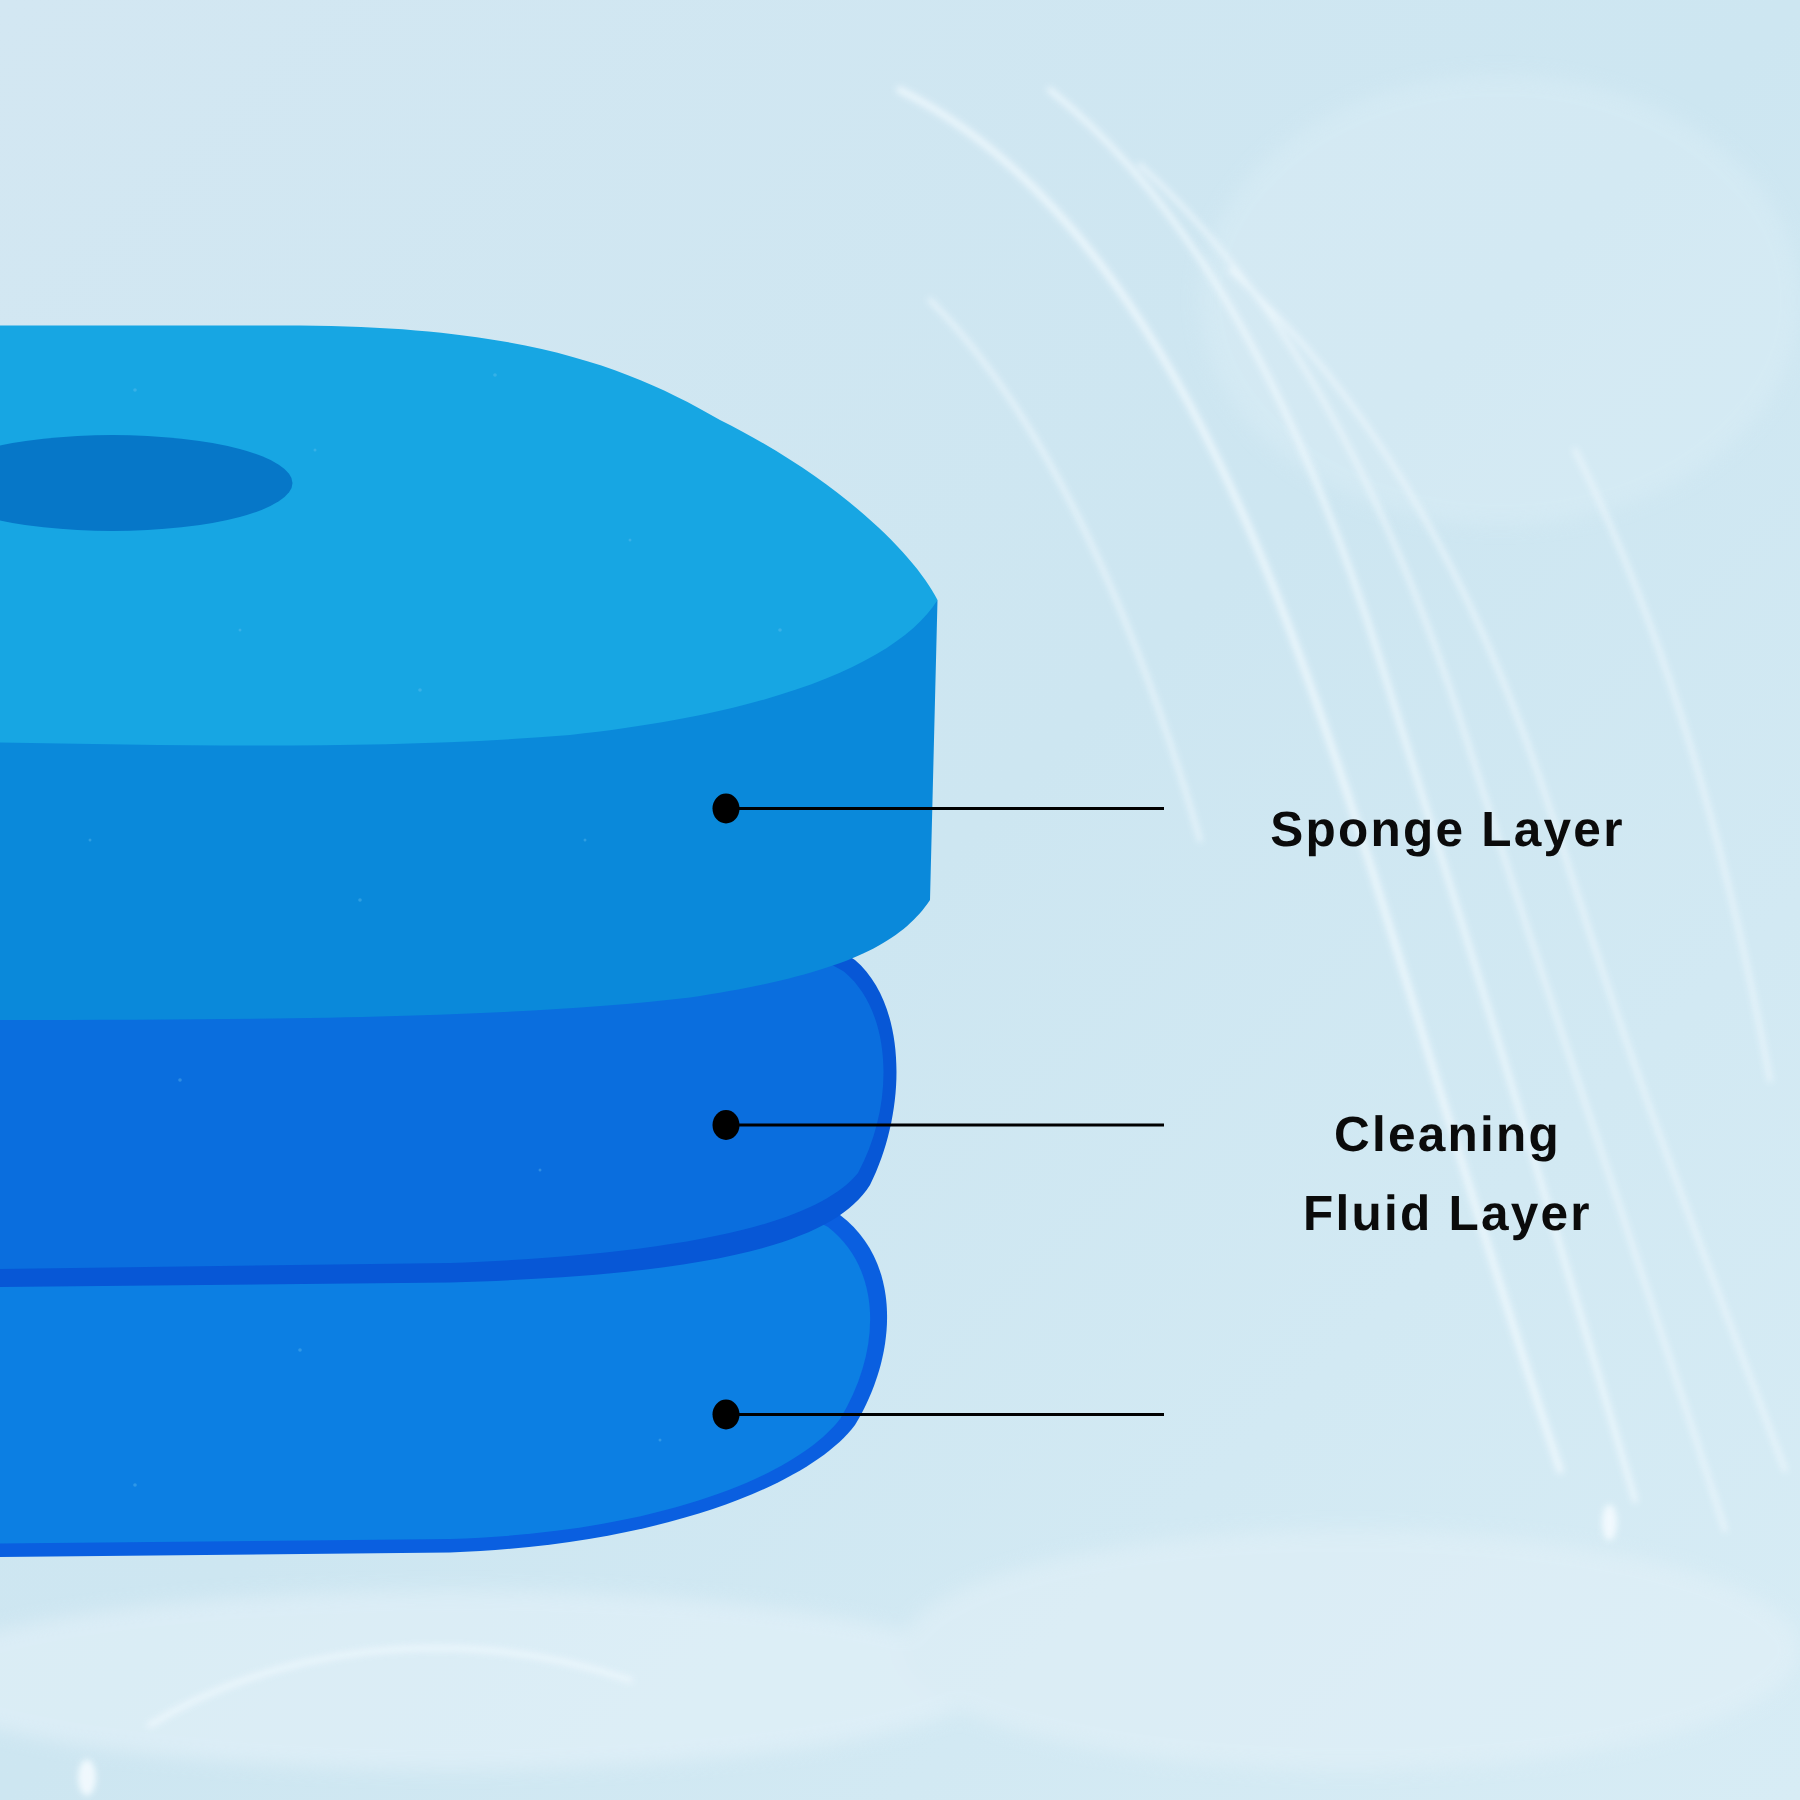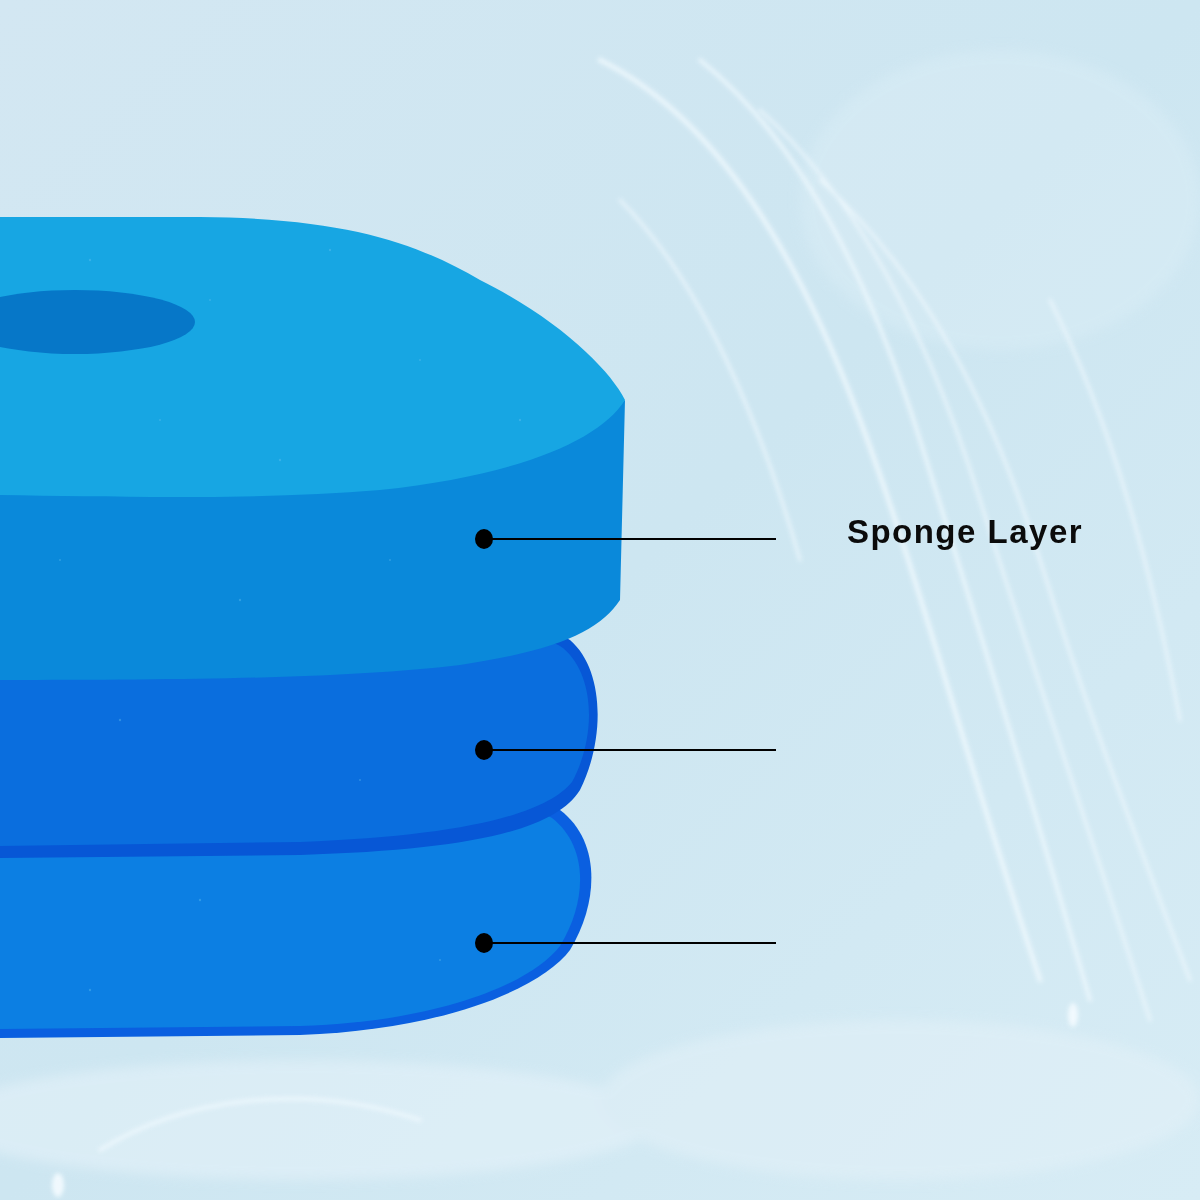--- a/index.html
+++ b/index.html
@@ -33,21 +33,21 @@
     .label {
       position: absolute;
       font-weight: bold;
       font-size: 33px;
       line-height: 32px;
       color: #0b0b0b;
       text-align: center;
       letter-spacing: 1.5px;
       white-space: nowrap;
     }
-    .label .line { display: block; }
+    .label .line { display: block; margin-top: 21px; }
     .label-sponge { left: 830px; top: 516px; width: 270px; }
     .label-fluid  { left: 830px; top: 719px; width: 270px; }
     .label-decon  { left: 800px; top: 909px; width: 330px; }
   </style>
 </head>
 <body>
 
 <div class="canvas">
 
   <svg class="bg-svg" viewBox="0 0 1200 1200" xmlns="http://www.w3.org/2000/svg">
@@ -133,14 +133,18 @@
     </g>
     <g>
       <line x1="484" y1="943" x2="776" y2="943" stroke="#000" stroke-width="2"></line>
       <ellipse cx="484" cy="943" rx="9" ry="10" fill="#000"></ellipse>
     </g>
   </svg>
 
   <div class="label label-sponge">
     <span class="line">Sponge Layer</span>
   </div>
+  <div class="label label-fluid">
+    <span class="line">Cleaning</span>
+    <span class="line">Fluid Layer</span>
+  </div>
 
 </div>
 
 </body></html>

